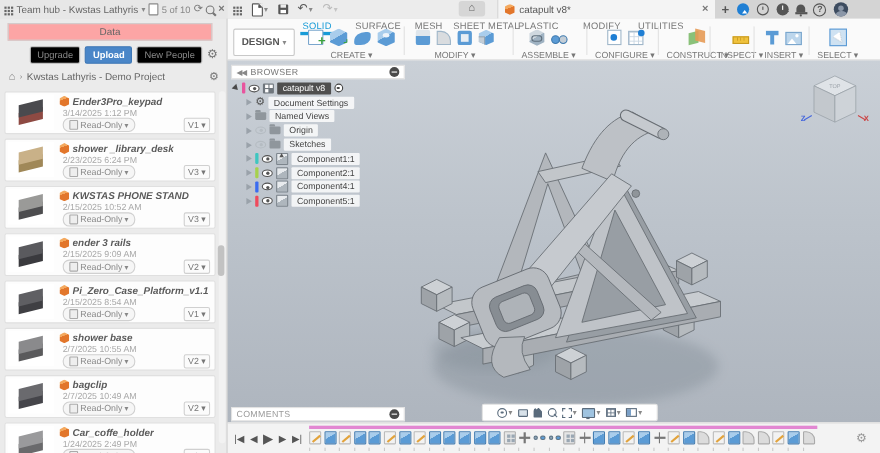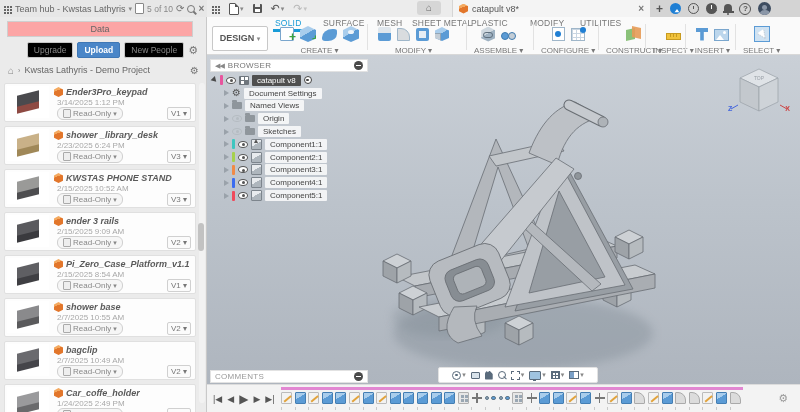--- a/index.html
+++ b/index.html
@@ -614,27 +614,20 @@
         </div>
         <div class="brow" style="padding-left: 12px; text-align: center;">
           <span class="exp"></span>
           <span class="cbar" style="background: rgb(166, 209, 77);"></span>
           <span class="eye"></span>
           <span class="bicon-comp"></span>
           <span class="bchip">Component2:1</span>
         </div>
         <div class="brow" style="padding-left: 12px;">
           <span class="exp"></span>
-          <span class="cbar" style="background: rgb(240, 138, 71);"></span>
-          <span class="eye"></span>
-          <span class="bicon-comp"></span>
-          <span class="bchip">Component3:1</span>
-        </div>
-        <div class="brow" style="padding-left: 12px;">
-          <span class="exp"></span>
           <span class="cbar" style="background: rgb(58, 108, 240);"></span>
           <span class="eye"></span>
           <span class="bicon-comp"></span>
           <span class="bchip">Component4:1</span>
         </div>
         <div class="brow" style="padding-left: 12px;">
           <span class="exp"></span>
           <span class="cbar" style="background: rgb(239, 74, 92);"></span>
           <span class="eye"></span>
           <span class="bicon-comp"></span>

